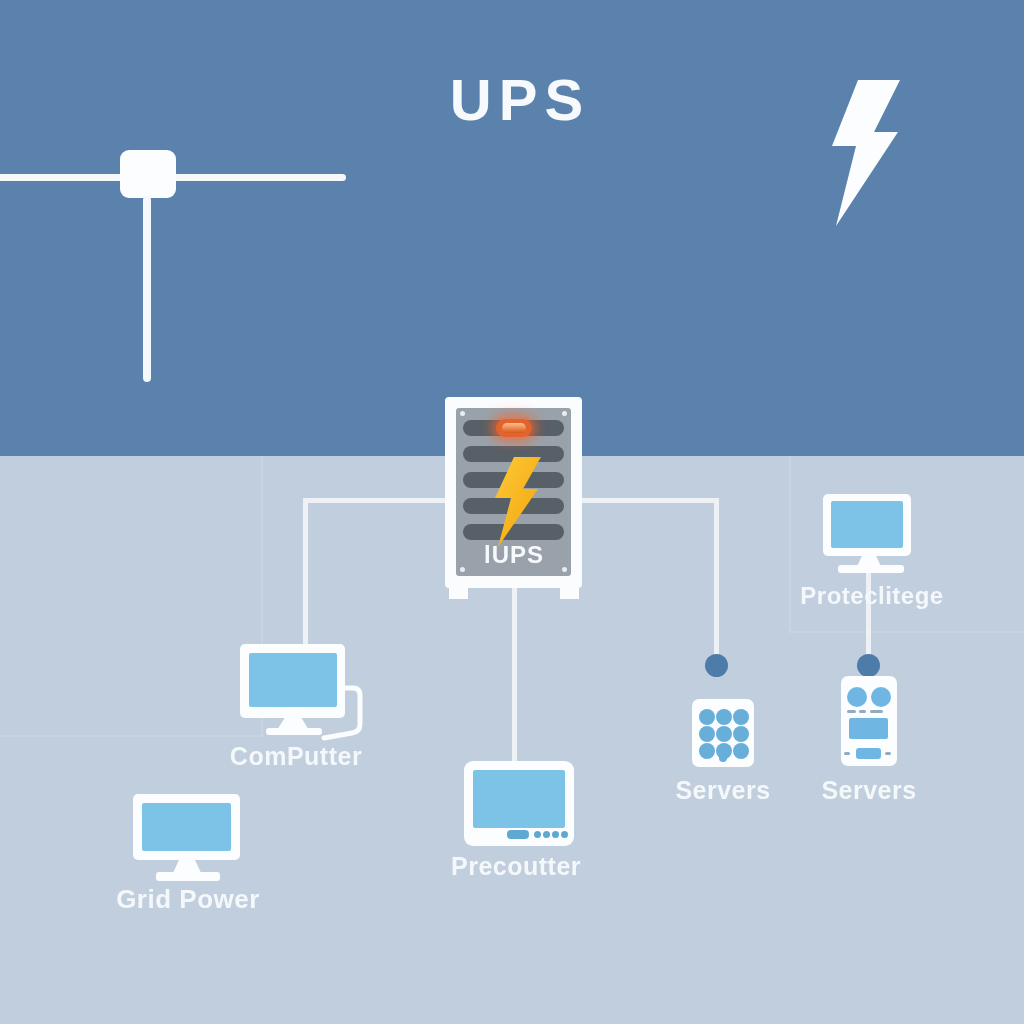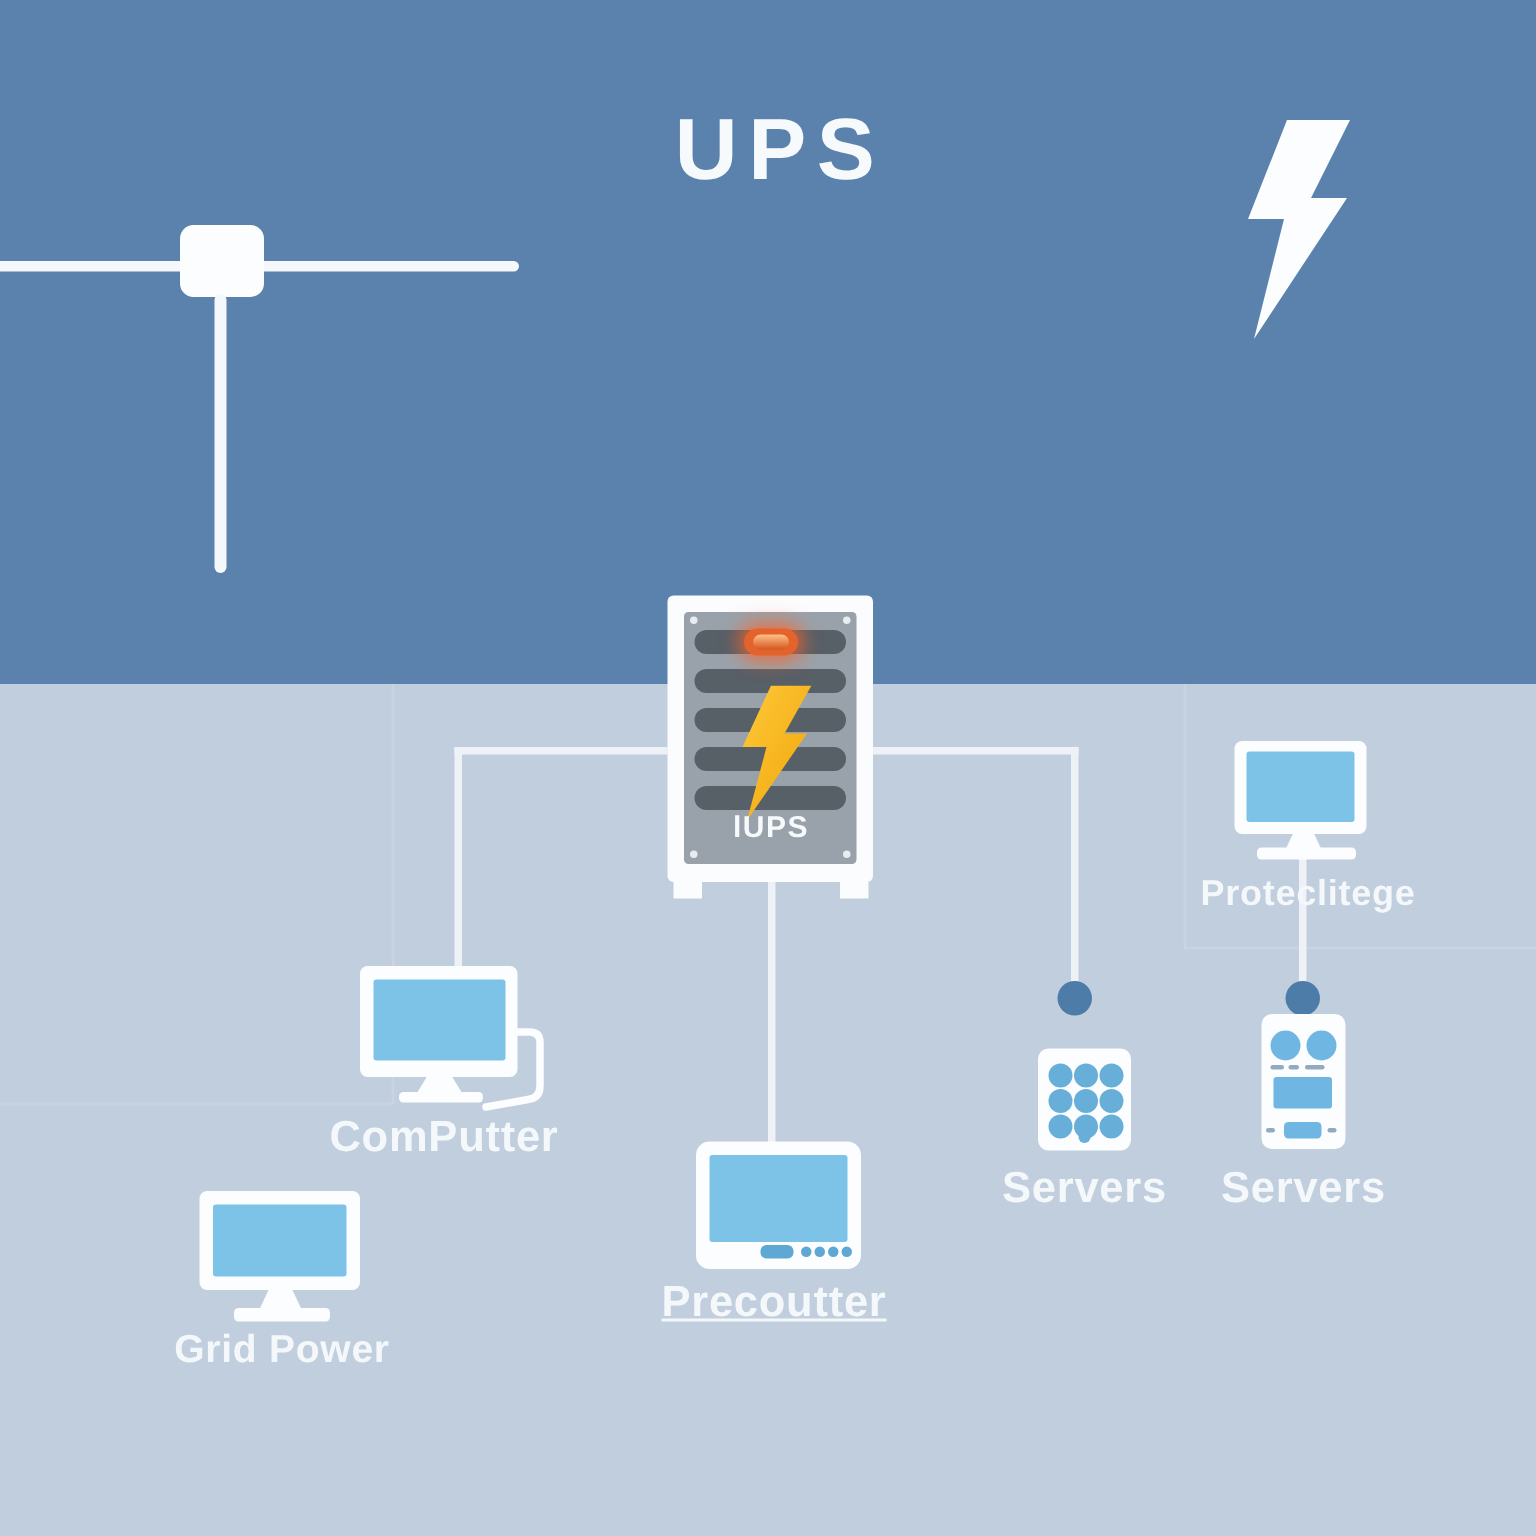--- a/index.html
+++ b/index.html
@@ -28,24 +28,24 @@
   .ups-frame{left:445px;top:397px;width:137px;height:191px;background:#fbfcfd;border-radius:4px;}
   .ups-leg{width:19px;height:11px;background:#fbfcfd;}
   .ups-panel{left:456px;top:408px;width:115px;height:168px;background:#99a2ab;border-radius:3px;}
   .screw{width:5px;height:5px;border-radius:50%;background:#e9edf0;position:absolute;}
   .slat{left:7px;width:101px;height:16px;background:#575f67;border-radius:8px;position:absolute;}
   .indicator{left:40px;top:11px;width:36px;height:18px;border-radius:9px;position:absolute;
     background:#e4622b;box-shadow:0 0 12px 4px rgba(255,100,40,.75);}
   .indicator-core{left:6px;top:4px;width:24px;height:10px;border-radius:5px;position:absolute;
     background:linear-gradient(180deg,#ffc089,#d4581f);}
   .ups-label{left:514px;top:541px;transform:translateX(-50%);
-    color:#f7fafc;font-size:20px;font-weight:600;letter-spacing:1px;}
+    color:#f7fafc;font-size:24px;font-weight:600;letter-spacing:1px;}
   
   .label{position:absolute;transform:translateX(-50%);color:#f4f8fb;
-    font-size:29px;font-weight:600;letter-spacing:.5px;white-space:nowrap;}
+    font-size:25px;font-weight:600;letter-spacing:.5px;white-space:nowrap;}
   
   .mon-frame{background:#fbfdfe;border-radius:5px;position:absolute;}
   .mon-screen{background:#7dc3e8;border-radius:2px;position:absolute;}
   .mon-neck{background:#fbfdfe;position:absolute;clip-path:polygon(28% 0,72% 0,94% 100%,6% 100%);}
   .mon-base{background:#fbfdfe;border-radius:3px;position:absolute;}
   
   .srv-body{left:692px;top:699px;width:62px;height:68px;background:#fbfdfe;border-radius:7px;}
   .srv-dot{width:16px;height:16px;border-radius:50%;background:#67aed9;position:absolute;}
   .srv-dot-sm{width:8px;height:8px;border-radius:50%;background:#67aed9;position:absolute;}
   
@@ -141,21 +141,21 @@
 
 <div>
   <div class="abs pre-body">
     <div class="pre-screen"></div>
     <div class="pre-pill"></div>
     <div class="pre-dot" style="left:70px;"></div>
     <div class="pre-dot" style="left:79px;"></div>
     <div class="pre-dot" style="left:88px;"></div>
     <div class="pre-dot" style="left:97px;"></div>
   </div>
-  <div class="label" style="left:516px;top:852px;text-decoration:underline;">Precoutter</div>
+  <div class="label" style="left:516px;top:852px;">Precoutter</div>
 </div>
 
 <div>
   <div class="abs srv-body">
     <div class="srv-dot" style="left:7px;top:10px;"></div>
     <div class="srv-dot" style="left:24px;top:10px;"></div>
     <div class="srv-dot" style="left:41px;top:10px;"></div>
     <div class="srv-dot" style="left:7px;top:27px;"></div>
     <div class="srv-dot" style="left:24px;top:27px;"></div>
     <div class="srv-dot" style="left:41px;top:27px;"></div>

